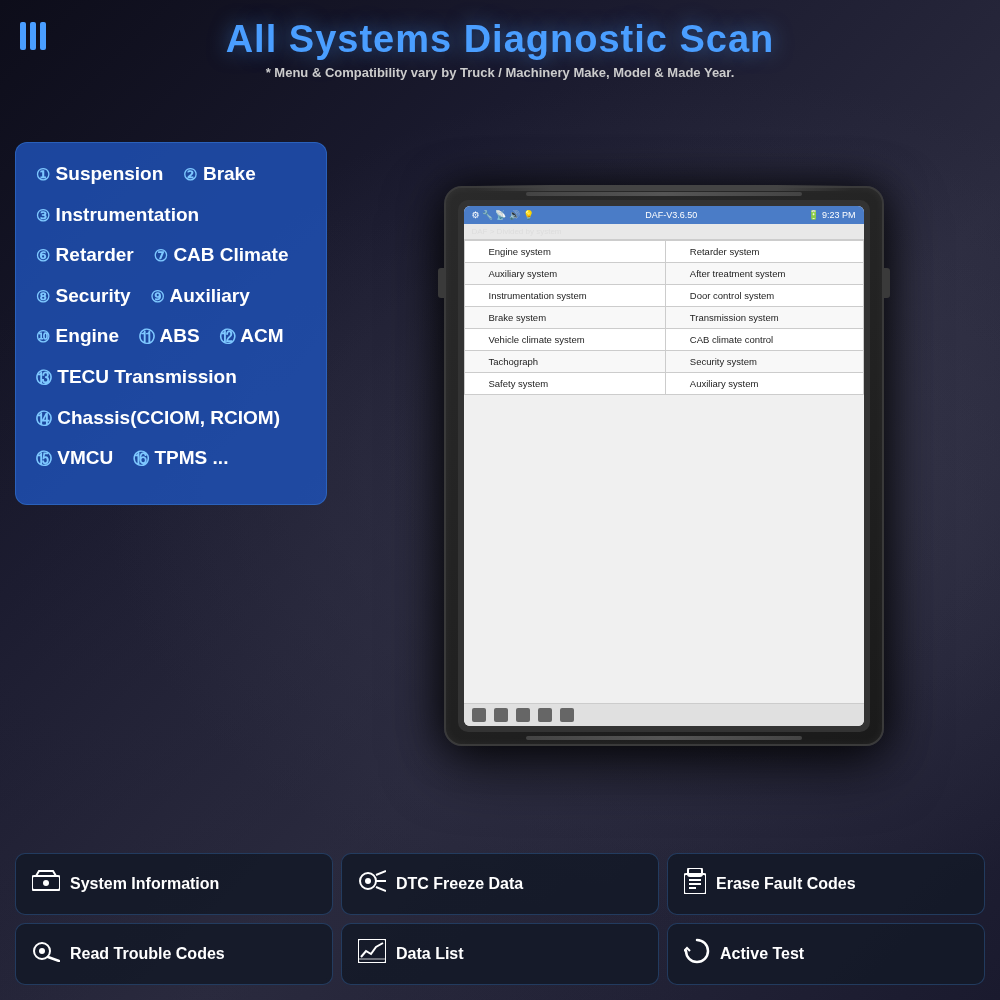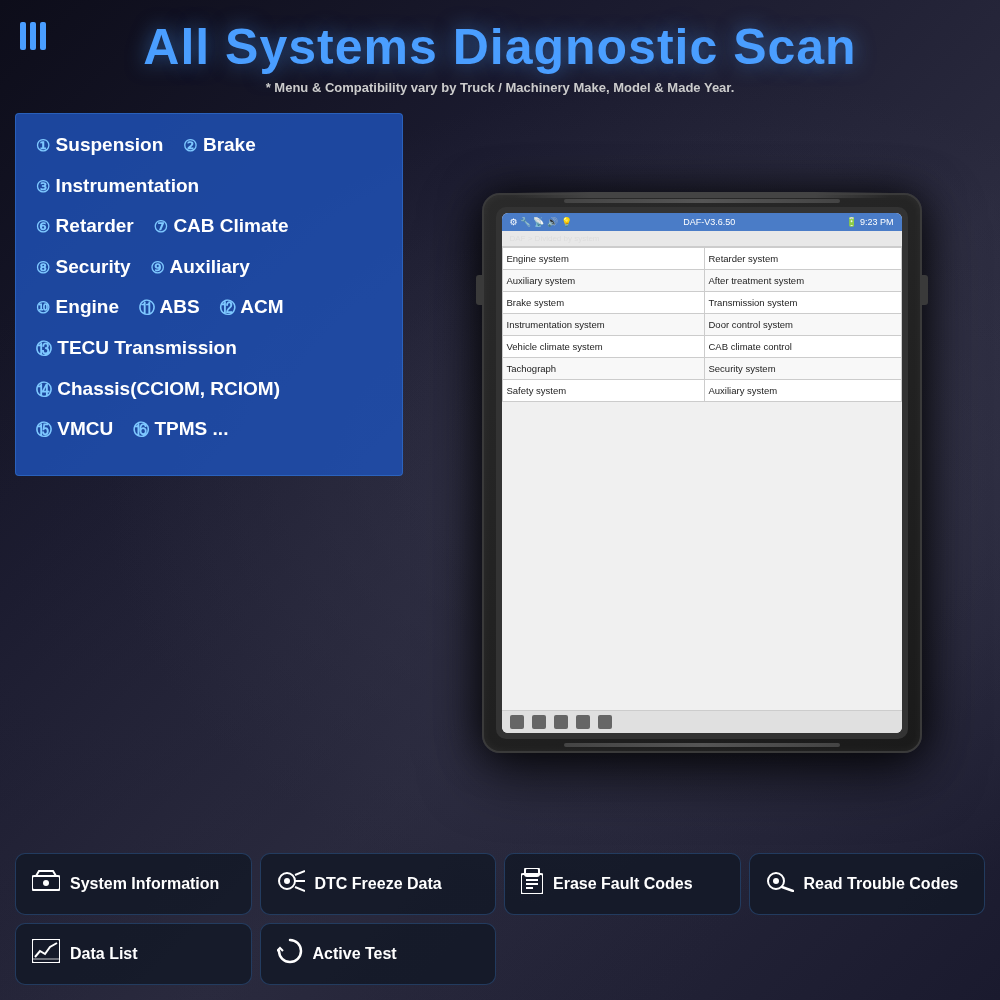--- a/index.html
+++ b/index.html
@@ -67,21 +67,21 @@
     }
 
     .bar {
       width: 6px;
       height: 28px;
       background: #4a9eff;
       border-radius: 2px;
     }
 
     .header-title {
-      font-size: 50px;
+      font-size: 38px;
       font-weight: 900;
       color: #4a9eff;
       letter-spacing: 1px;
       text-shadow: 0 0 20px rgba(74,158,255,0.5);
     }
 
     .header-subtitle {
       font-size: 13px;
       color: #cccccc;
       margin-top: 4px;
@@ -91,27 +91,28 @@
     
     .main {
       display: flex;
       flex: 1;
       padding: 10px 15px;
       gap: 15px;
     }
 
     
     .left-panel {
-      width: 388px;
+      width: 312px;
       background: rgba(30, 80, 180, 0.85);
-      border-radius: 4px;
+      border-radius: 12px;
       padding: 18px 20px;
       border: 1px solid rgba(74,158,255,0.3);
       flex-shrink: 0;
       align-self: flex-start;
+      margin-top: 44px;
     }
 
     .system-item {
       font-size: 19px;
       font-weight: 700;
       color: #ffffff;
       margin-bottom: 8px;
       line-height: 1.4;
     }
 
@@ -189,21 +190,21 @@
       overflow: hidden;
     }
 
     .screen-table table {
       width: 100%;
       border-collapse: collapse;
       font-size: 9.5px;
     }
 
     .screen-table td {
-      padding: 5px 4px;
+      padding: 5px 24px;
       border: 1px solid #ccc;
       color: #222;
       background: #fff;
       margin-left: 24px;
     }
 
     .screen-table tr:nth-child(even) td {
       background: #f8f8f8;
     }
 
@@ -231,21 +232,21 @@
       left: 30px;
       right: 30px;
       height: 6px;
       background: linear-gradient(90deg, transparent 0%, #444 20%, #444 80%, transparent 100%);
       border-radius: 3px;
     }
 
     
     .bottom-functions {
       display: grid;
-      grid-template-columns: 1fr 1fr 1fr 1fr;
+      grid-template-columns: 1fr 1fr 1fr;
       gap: 8px;
       padding: 10px 15px 15px 15px;
     }
 
     .func-btn {
       background: rgba(20, 25, 40, 0.9);
       border: 1px solid rgba(74,158,255,0.25);
       border-radius: 10px;
       padding: 14px 16px;
       display: flex;
@@ -385,26 +386,26 @@
                 <tbody id="table-body">
                 <tr>
       <td>Engine system</td>
       <td>Retarder system</td>
     </tr>
                     <tr>
       <td>Auxiliary system</td>
       <td>After treatment system</td>
     </tr>
                     <tr>
+      <td>Instrumentation system</td>
+      <td>Door control system</td>
+    </tr>
+                    <tr>
       <td>Brake system</td>
       <td>Transmission system</td>
-    </tr>
-                    <tr>
-      <td>Instrumentation system</td>
-      <td>Door control system</td>
     </tr>
                     <tr>
       <td>Vehicle climate system</td>
       <td>CAB climate control</td>
     </tr>
                     <tr>
       <td>Tachograph</td>
       <td>Security system</td>
     </tr>
                     <tr>

